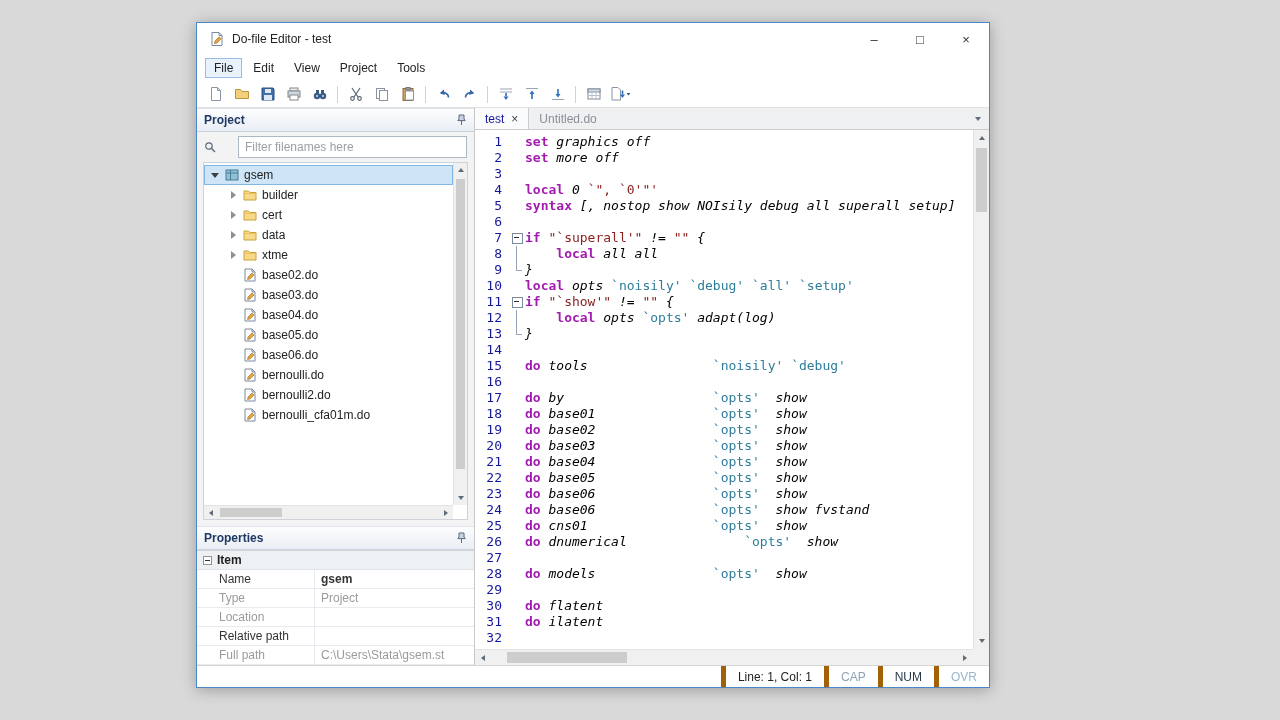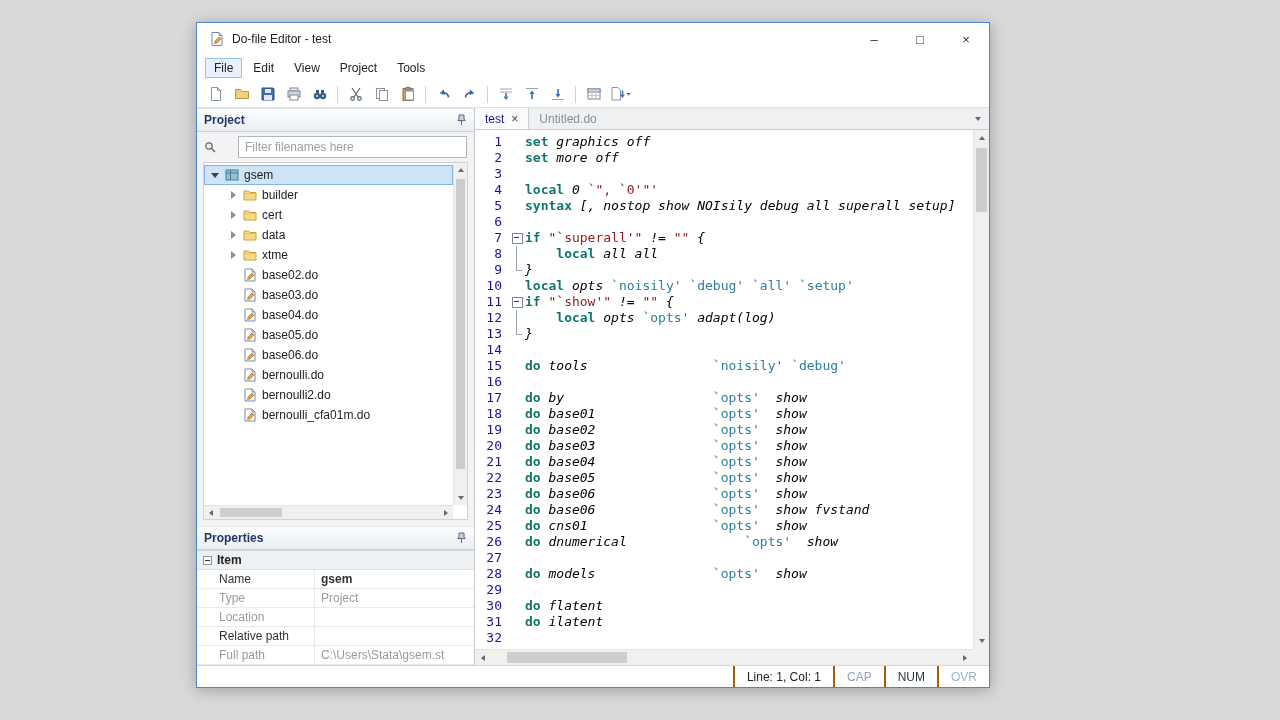--- a/index.html
+++ b/index.html
@@ -101,33 +101,33 @@
     font-family:"DejaVu Sans Mono",monospace;font-size:13px;}
   .ln{width:32px;flex:0 0 auto;text-align:right;padding-right:7px;color:#16169c;}
   .fold{width:16px;flex:0 0 auto;position:relative;}
   .fold.start::before{content:"";position:absolute;left:3px;top:3px;width:9px;height:9px;
     border:1px solid #7d8aa0;background:#fff;}
   .fold.start::after{content:"";position:absolute;left:5px;top:7px;width:5px;height:1px;background:#333;}
   .fold.mid::before{content:"";position:absolute;left:7px;top:0;width:1px;height:16px;background:#9aa5b5;}
   .fold.end::before{content:"";position:absolute;left:7px;top:0;width:1px;height:9px;background:#9aa5b5;}
   .fold.end::after{content:"";position:absolute;left:7px;top:8px;width:6px;height:1px;background:#9aa5b5;}
   .src{white-space:pre;flex:1;color:#000;}
-  .tok-kw{color:#0f766e;font-weight:bold;}
+  .tok-kw{color:#a21caf;font-weight:bold;}
   .tok-mac{color:#2d7d9a;}
   .tok-str{color:#8b2121;}
   .tok-pl{color:#000;font-style:italic;}
 
   .code-vscroll{top:0;right:0;bottom:16px;width:16px;}
   .code-hscroll{left:0;right:16px;bottom:0;height:16px;}
   .scroll-corner{position:absolute;right:0;bottom:0;width:16px;height:16px;background:#f0f0f0;}
 
   
   .statusbar{height:22px;flex:0 0 auto;background:#fff;border-top:1px solid #d5d5d5;
     display:flex;align-items:center;justify-content:flex-end;font-size:12px;}
-  .sb-cell{height:100%;display:flex;align-items:center;padding:0 12px;border-left:2px solid #a16207;}
+  .sb-cell{height:100%;display:flex;align-items:center;padding:0 12px;border-left:5px solid #a16207;}
   .sb-pos{color:#222;}
   .sb-cap{color:#8fa3b8;}
   .sb-num{color:#2b3a4a;}
   .sb-ovr{color:#9ab4cc;}
 </style>
 </head>
 <body>
 
 <div class="window">
 

